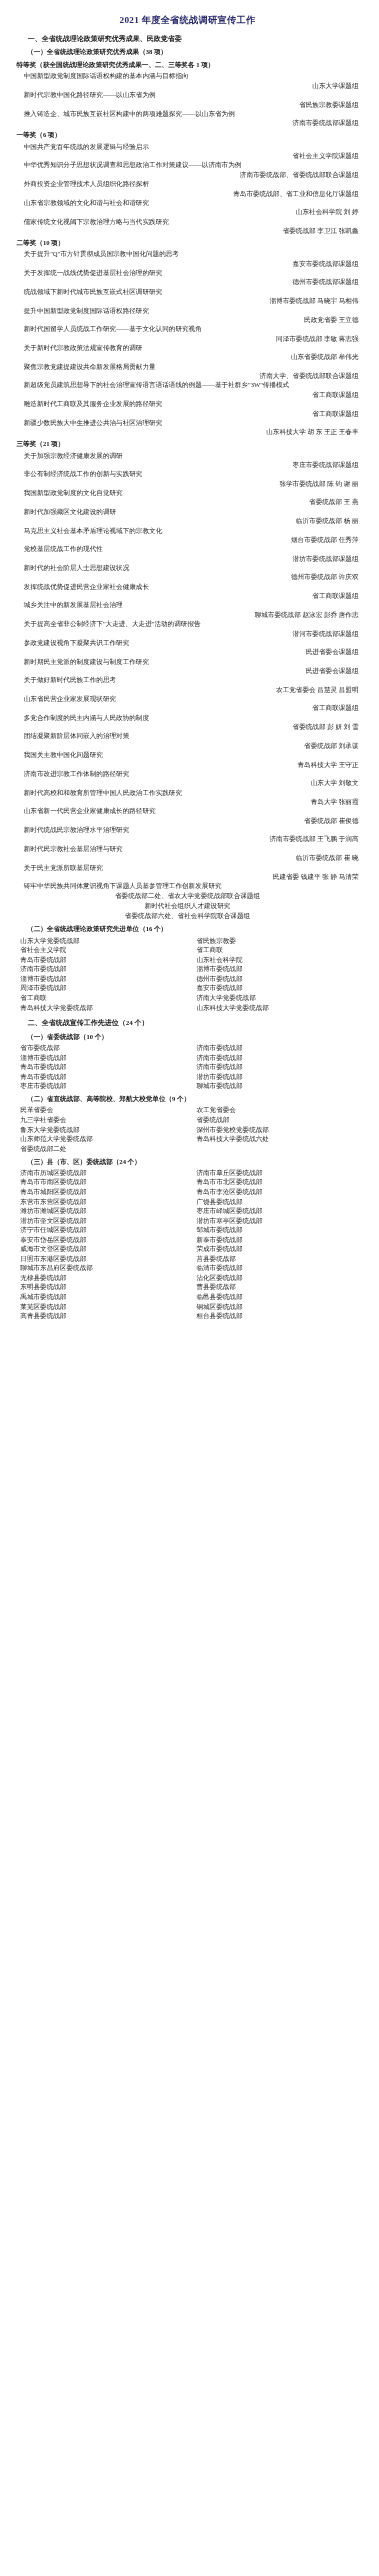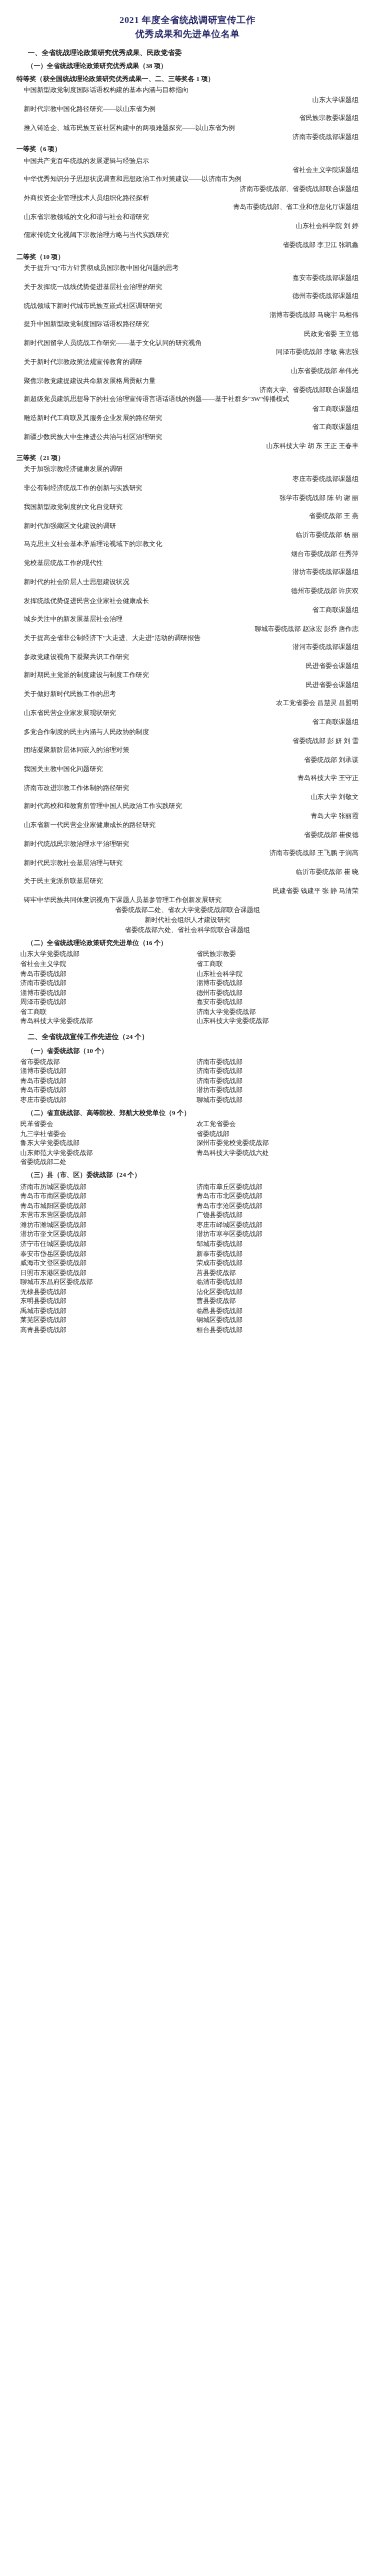--- a/index.html
+++ b/index.html
@@ -83,21 +83,20 @@
   .blk{margin-top:1.3px;}
   .tight p{margin:0;}
 </style>
 </head>
 <body>
 
 <div class="page">
 
   <div class="doc-title">
     <span>2021 年度全省统战调研宣传工作</span>
-    <span class="l2">优秀成果和先进单位名单</span>
   </div>
 
   <div class="h1">一、全省统战理论政策研究优秀成果、民政党省委</div>
   <div class="h2">（一）全省统战理论政策研究优秀成果（38 项）</div>
 
   <div class="award">特等奖（获全国统战理论政策研究优秀成果一、二、三等奖各 1 项）</div>
   <div class="blk tight">
     <p class="item">中国新型政党制度国际话语权构建的基本内涵与目标指向</p>
     <p class="unit">山东大学课题组</p>
     <p class="item">新时代宗教中国化路径研究——以山东省为例</p>

